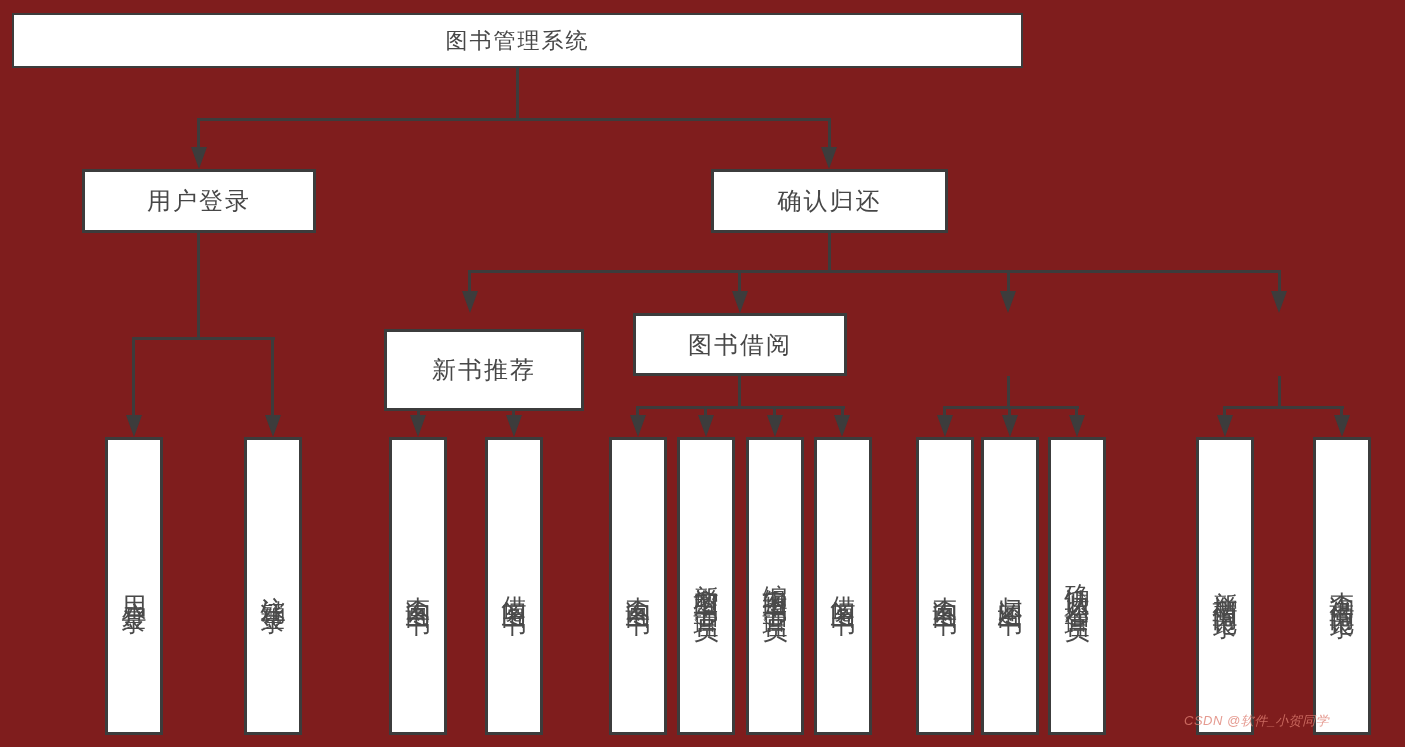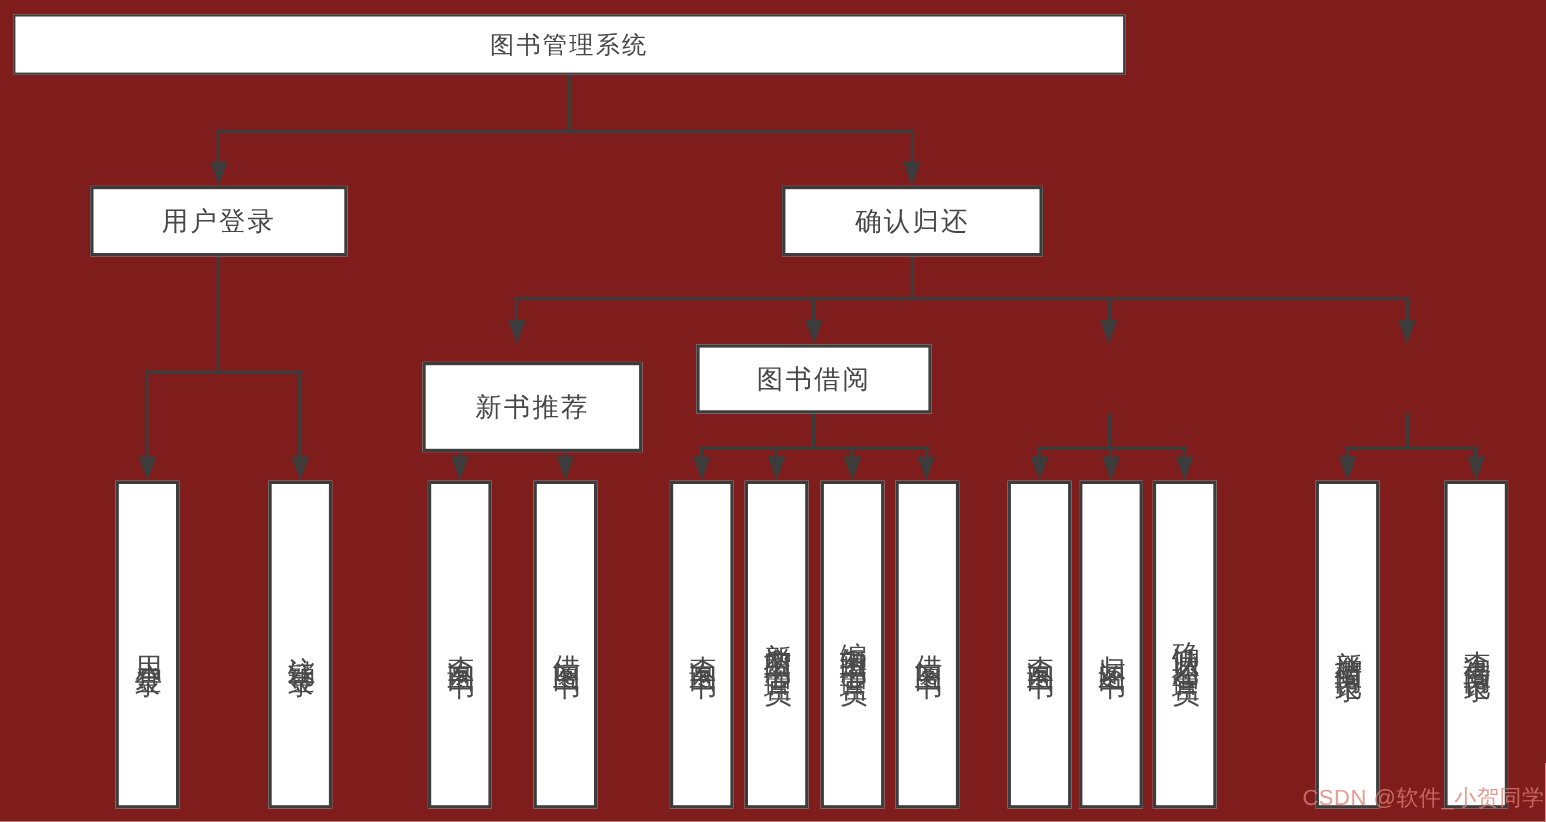--- a/index.html
+++ b/index.html
@@ -50,25 +50,26 @@
     width: 0; height: 0;
     border-left: 8.5px solid transparent;
     border-right: 8.5px solid transparent;
     border-top: 22px solid #3c3c3c;
     z-index: 1;
   }
   .watermark {
     position: absolute;
     left: 1184px;
     top: 712px;
-    font-size: 20px;
+    font-size: 13px;
     letter-spacing: 0.5px;
     color: rgba(222, 125, 113, 0.78);
     white-space: nowrap;
     z-index: 5;
+    font-style: italic;
   }
 </style>
 </head>
 <body>
 
 <div class="stage">
 
   <div class="box root" style="left:12px; top:13px; width:1011px; height:55px;">图书管理系统</div>
 
   <div class="box" style="left:82px; top:169px; width:234px; height:64px;">用户登录</div>

